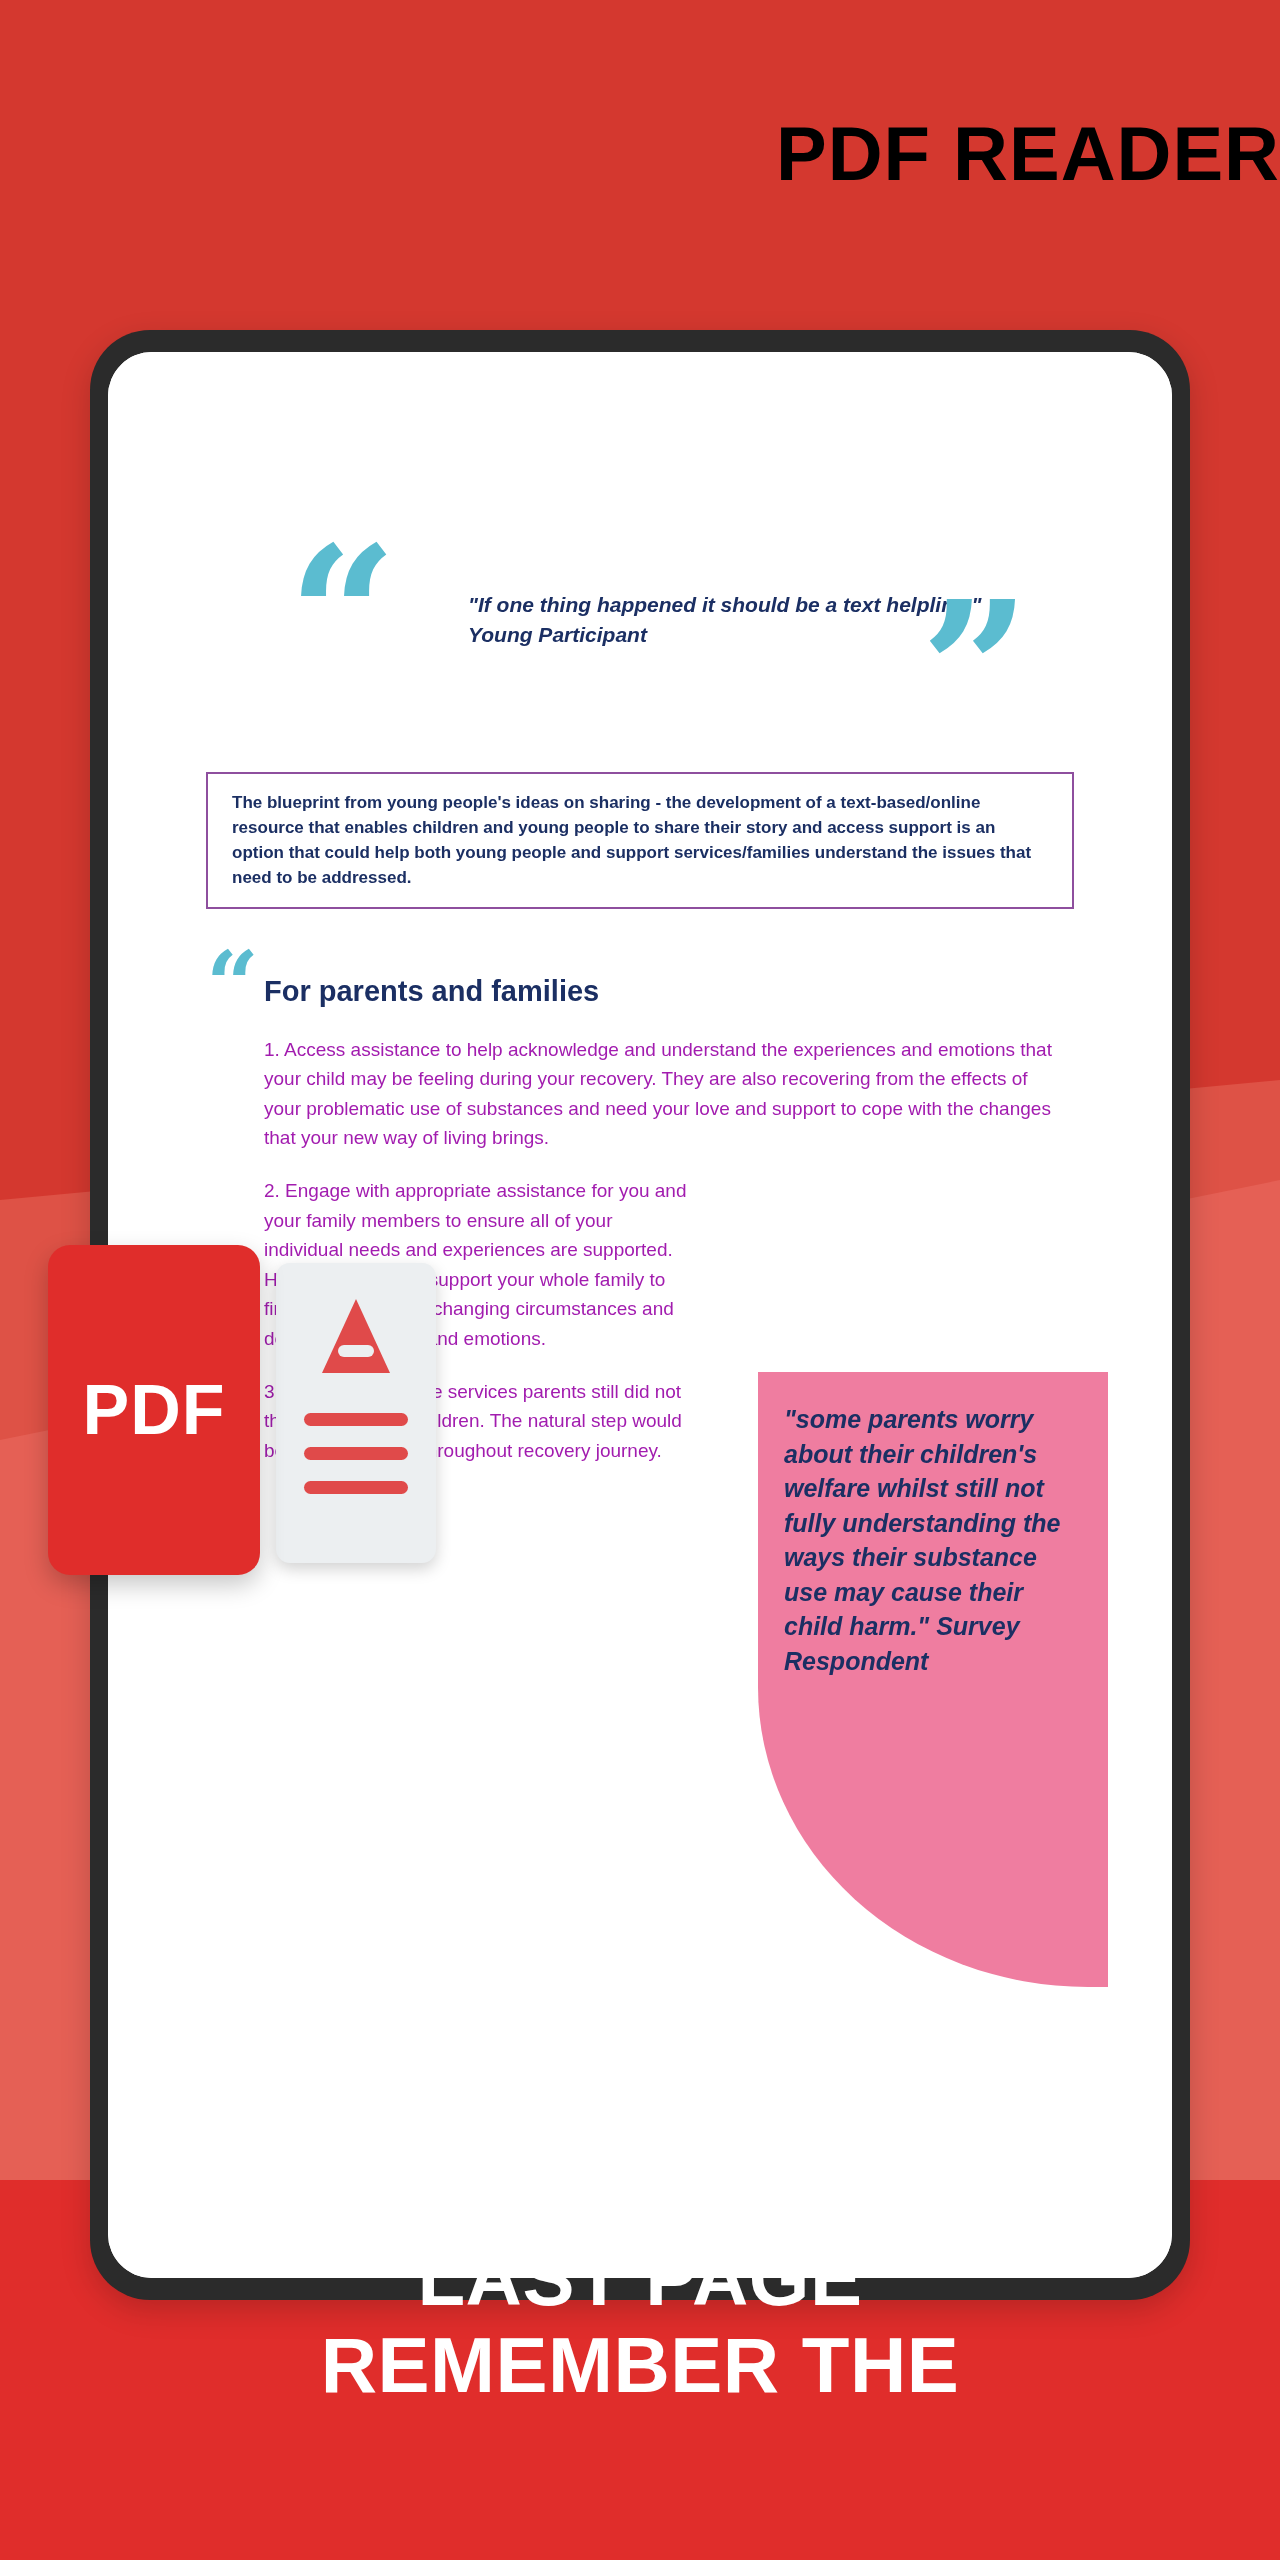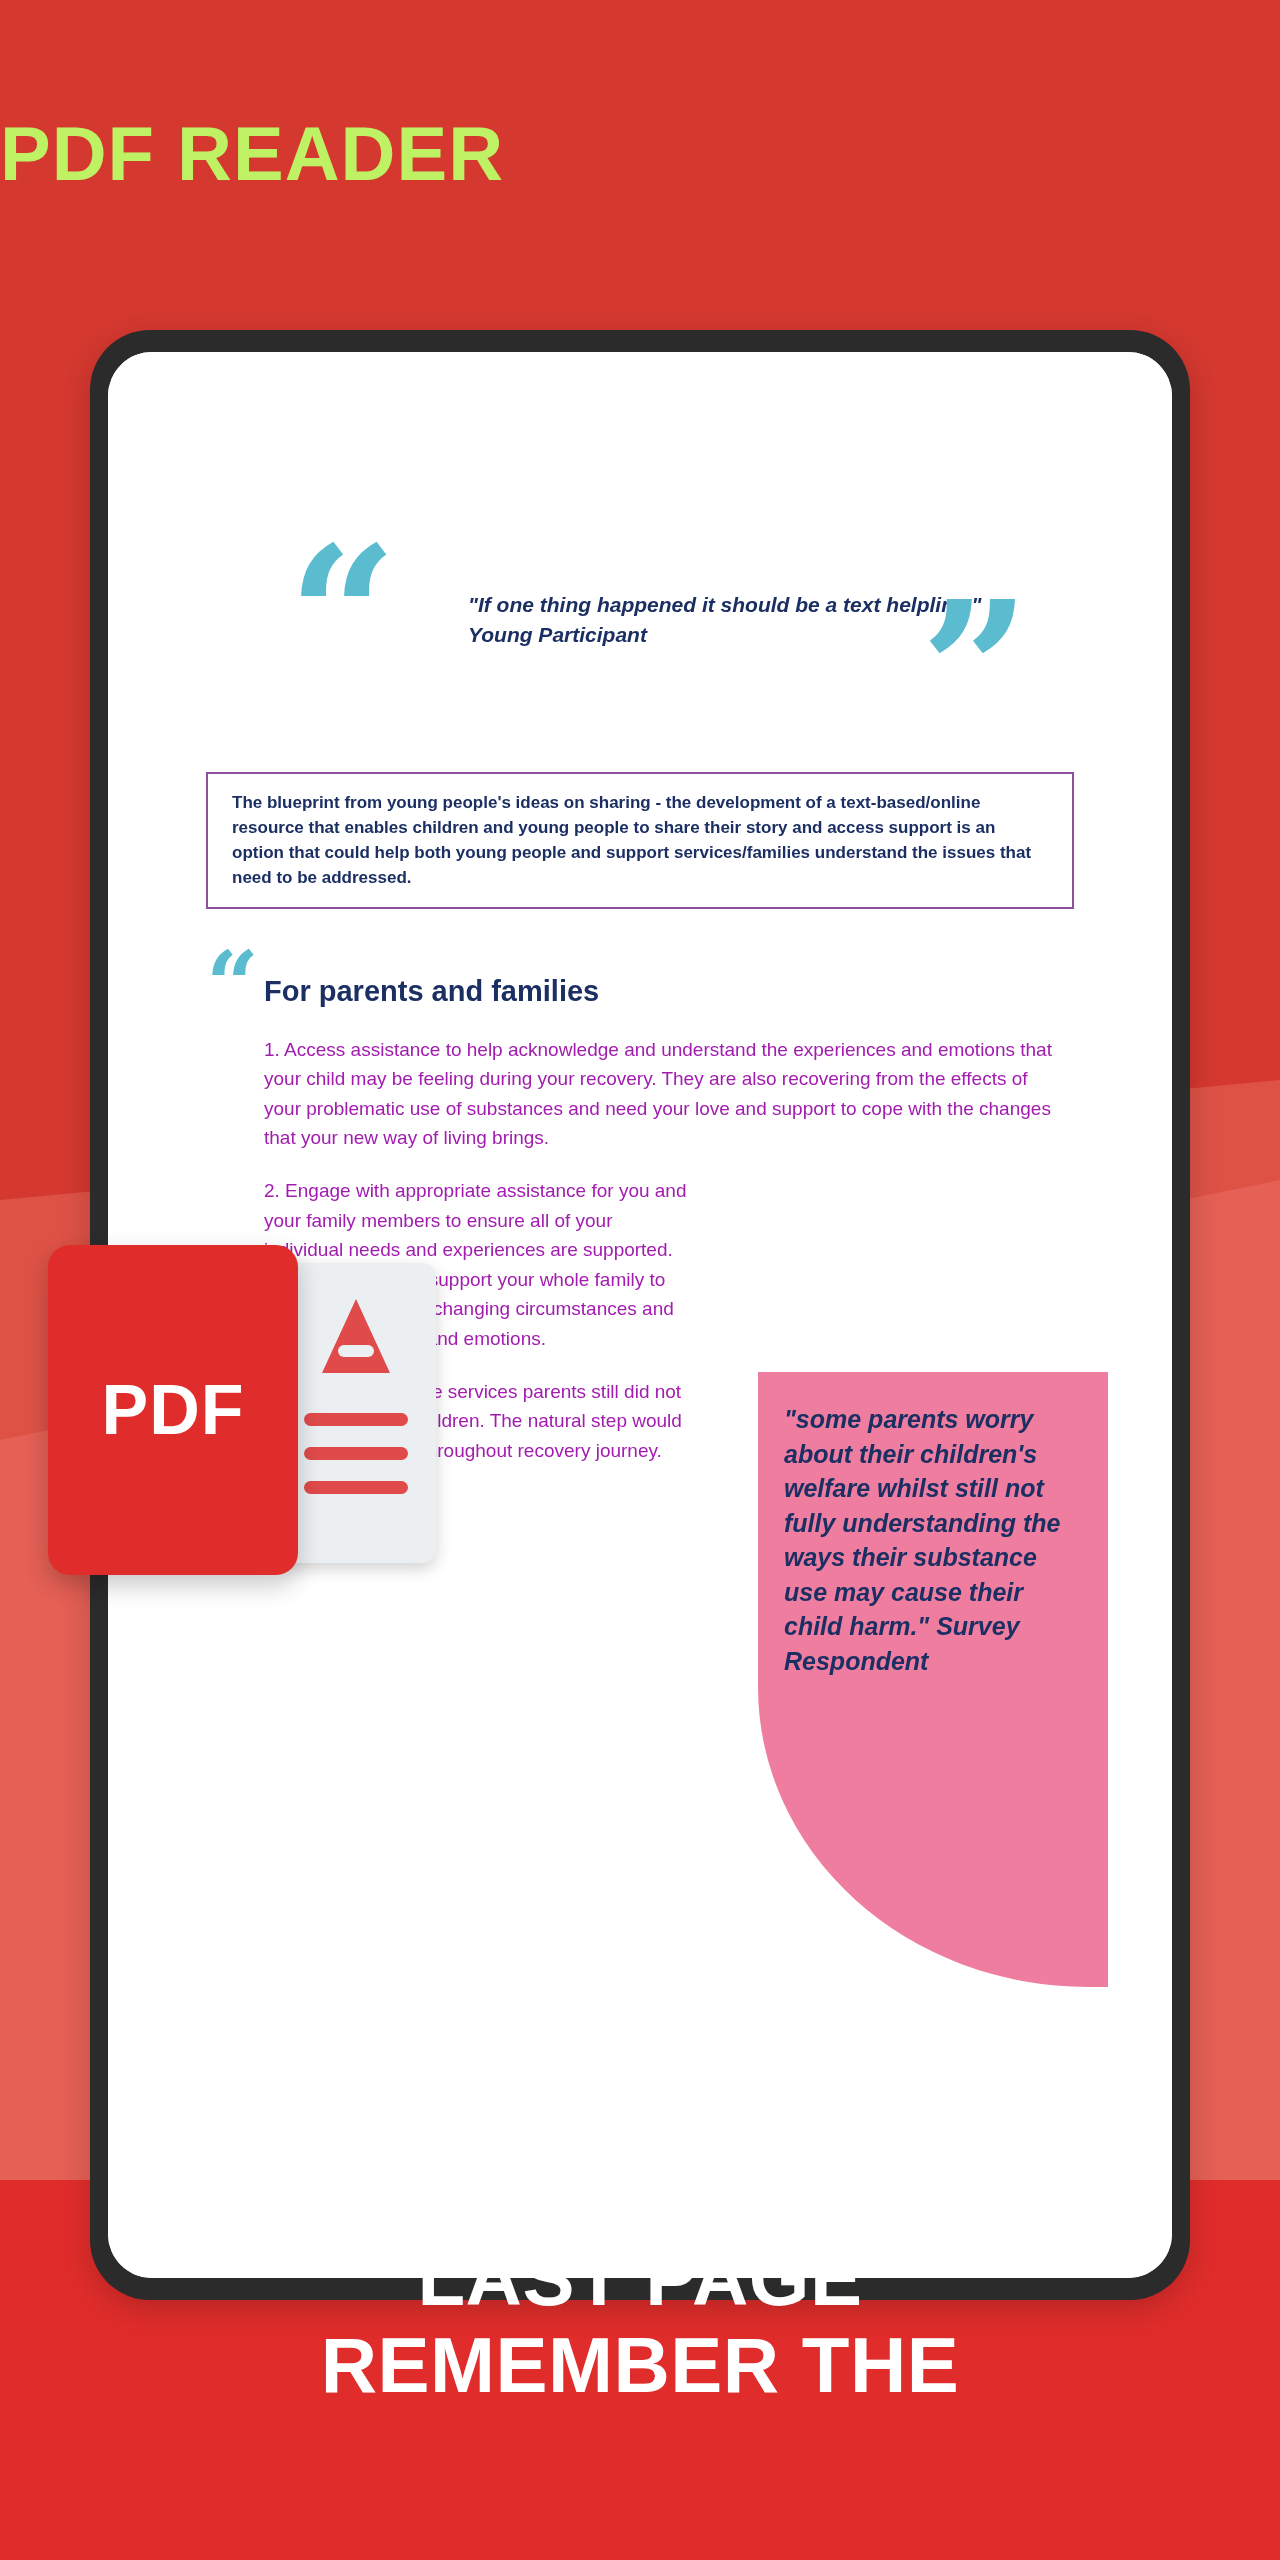--- a/index.html
+++ b/index.html
@@ -46,22 +46,22 @@
     height: 380px;
     background: #e02d2b;
   }
 
   
   .headline-top {
     position: absolute;
     top: 110px;
     left: 0;
     width: 1280px;
-    text-align: left;
-    color: #bef264;
+    text-align: right;
+    color: #000000;
     font-size: 76px;
     font-weight: bold;
     letter-spacing: 1px;
   }
   .headline-bottom {
     position: absolute;
     top: 2235px;
     left: 0;
     width: 1280px;
     text-align: center;
@@ -282,21 +282,21 @@
     border-radius: 7px;
   }
   .paper-back .l1 { top: 150px; }
   .paper-back .l2 { top: 184px; }
   .paper-back .l3 { top: 218px; }
 
   .pdf-tile {
     position: absolute;
     left: 0;
     top: 0;
-    width: 250px;
+    width: 212px;
     height: 330px;
     background: #e02d2b;
     border-radius: 22px;
     box-shadow: 0 10px 24px rgba(0,0,0,0.22);
     display: flex;
     align-items: center;
     justify-content: center;
   }
   .pdf-tile .label {
     color: #ffffff;

